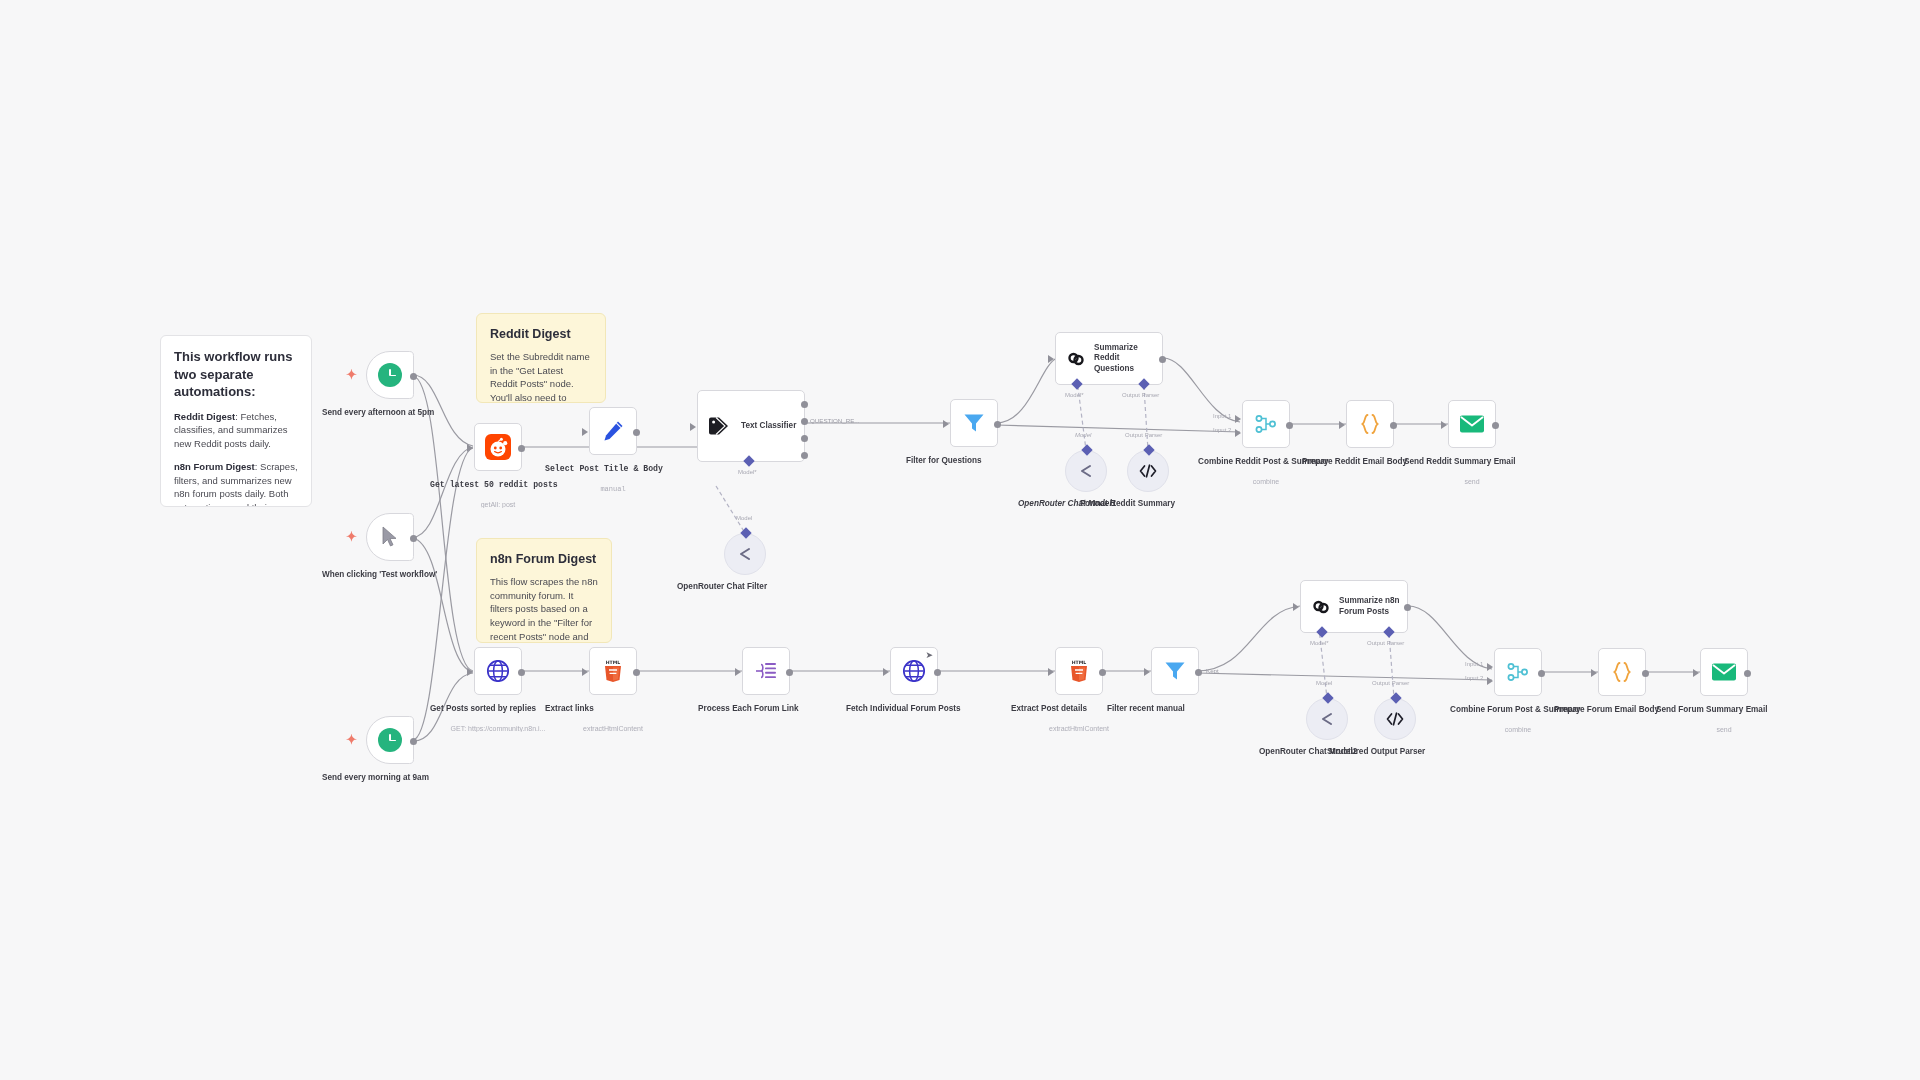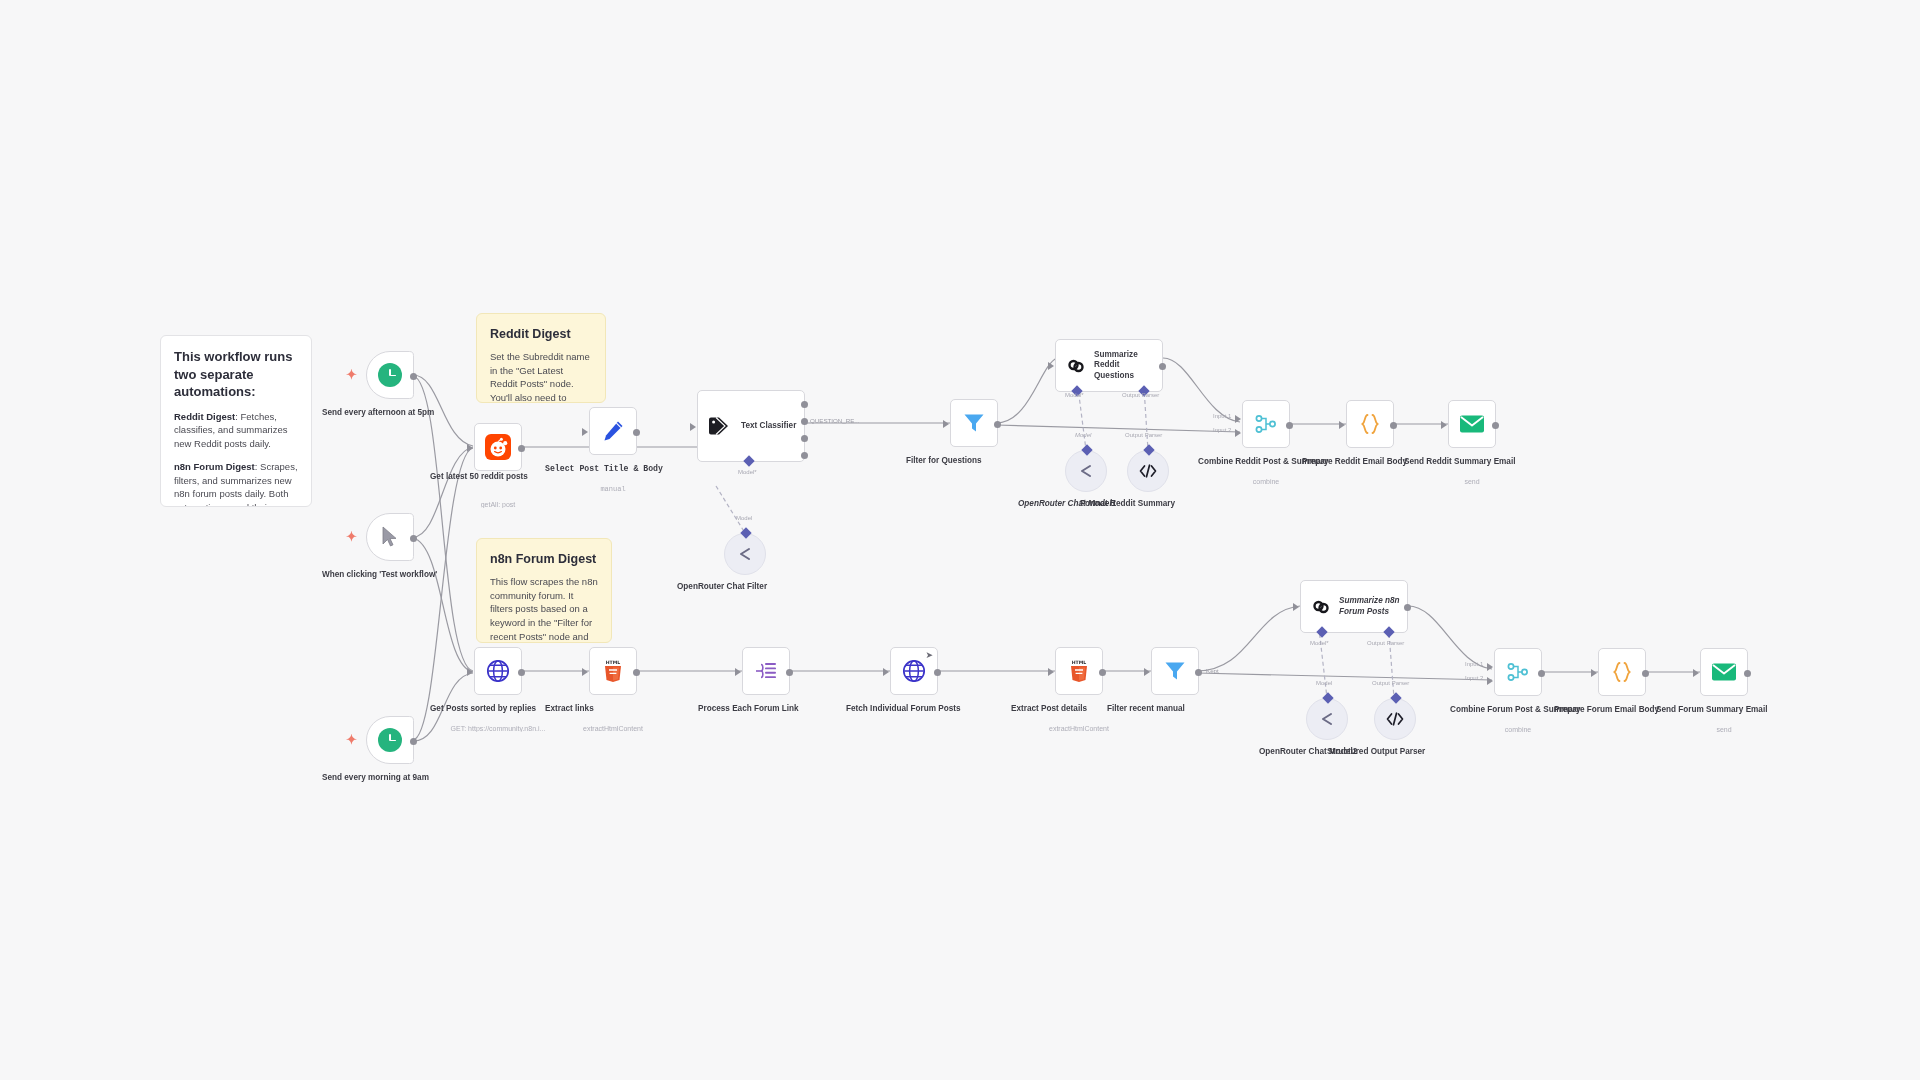--- a/index.html
+++ b/index.html
@@ -293,21 +293,21 @@
         <circle cx="10.3" cy="14" r="1.4" fill="#ff4500"></circle>
         <circle cx="15.7" cy="14" r="1.4" fill="#ff4500"></circle>
         <path d="M9.6 17.6 Q13 20 16.4 17.6" stroke="#ff4500" stroke-width="1.2" fill="none" stroke-linecap="round"></path>
         <circle cx="20.2" cy="9.2" r="2.1" fill="#fff"></circle>
         <circle cx="16.4" cy="5.2" r="1.5" fill="#fff"></circle>
         <path d="M13 7.6 L16 5.4" stroke="#fff" stroke-width="1.1"></path>
       </svg>
       <span class="port in" style="left:-8px; top:20px;"></span>
       <span class="port" style="right:-4px; top:20.5px;"></span>
     </div>
-    <div class="caption" style="top:48px;">Get latest 50 reddit posts</div>
+    <div class="caption" style="top:56px;font-family:Liberation Mono, monospace;">Get latest 50 reddit posts</div>
     <div class="subcaption" style="top:78px;">getAll: post</div>
   </div>
 
   <div class="node-wrap" style="left:589px; top:407px; width:48px;font-family:Liberation Mono, monospace;">
     <div class="node square" style="position:relative;">
       <svg class="ic" width="24" height="24" viewBox="0 0 24 24">
         <path d="M17 2.5 L21.5 7 L8.5 20 L3.5 21.5 L5 16.5 Z" fill="#2a52e0"></path>
         <path d="M15.4 4.1 L19.9 8.6" stroke="#fff" stroke-width="1.1"></path>
       </svg>
       <span class="port in" style="left:-8px; top:20px;"></span>
@@ -352,21 +352,21 @@
       <svg class="ic" width="24" height="24" viewBox="0 0 24 24">
         <path d="M2.5 3.5 L21.5 3.5 L14 12.5 L14 20.5 L10 17.5 L10 12.5 Z" fill="#4aa8f0"></path>
       </svg>
       <span class="port in" style="left:-8px; top:20px;"></span>
       <span class="port" style="right:-4px; top:20.5px;"></span>
     </div>
     <div class="caption" style="top:56px;">Filter for Questions</div>
   </div>
 
   <div class="node-wrap" style="left:1055px; top:332px; width:108px;">
-    <div class="node wide" style="position:relative;margin-top:7px;">
+    <div class="node wide" style="position:relative;">
       <svg class="ic" width="22" height="22" viewBox="0 0 22 22">
         <path d="M8.5 6 A4 4 0 1 0 8.5 14 A4 4 0 1 0 8.5 6" fill="none" stroke="#17171c" stroke-width="2.4"></path>
         <path d="M13.5 8 A4 4 0 1 0 13.5 16 A4 4 0 1 0 13.5 8" fill="none" stroke="#17171c" stroke-width="2.4"></path>
       </svg>
       <span class="node-title" style="max-width:62px;">Summarize Reddit Questions</span>
       <span class="port in" style="left:-8px; top:22px;"></span>
       <span class="port" style="right:-4px; top:22.5px;"></span>
       <span class="diamond" style="left:17px; bottom:-4px;"></span>
       <span class="diamond" style="left:84px; bottom:-4px;"></span>
     </div>
@@ -519,21 +519,21 @@
         <path d="M2.5 3.5 L21.5 3.5 L14 12.5 L14 20.5 L10 17.5 L10 12.5 Z" fill="#4aa8f0"></path>
       </svg>
       <span class="port in" style="left:-8px; top:20px;"></span>
       <span class="port" style="right:-4px; top:20.5px;"></span>
     </div>
     <div class="caption" style="top:56px;">Filter recent manual</div>
   </div>
   <span class="conn-label" style="left:1206px; top:667px;">Kept</span>
 
   <div class="node-wrap" style="left:1300px; top:580px; width:108px;">
-    <div class="node wide" style="position:relative;font-style:italic;">
+    <div class="node wide" style="position:relative;">
       <svg class="ic" width="22" height="22" viewBox="0 0 22 22">
         <path d="M8.5 6 A4 4 0 1 0 8.5 14 A4 4 0 1 0 8.5 6" fill="none" stroke="#17171c" stroke-width="2.4"></path>
         <path d="M13.5 8 A4 4 0 1 0 13.5 16 A4 4 0 1 0 13.5 8" fill="none" stroke="#17171c" stroke-width="2.4"></path>
       </svg>
       <span class="node-title" style="max-width:62px;">Summarize n8n Forum Posts</span>
       <span class="port in" style="left:-8px; top:22px;"></span>
       <span class="port" style="right:-4px; top:22.5px;"></span>
       <span class="diamond" style="left:17px; bottom:-4px;"></span>
       <span class="diamond" style="left:84px; bottom:-4px;"></span>
     </div>

